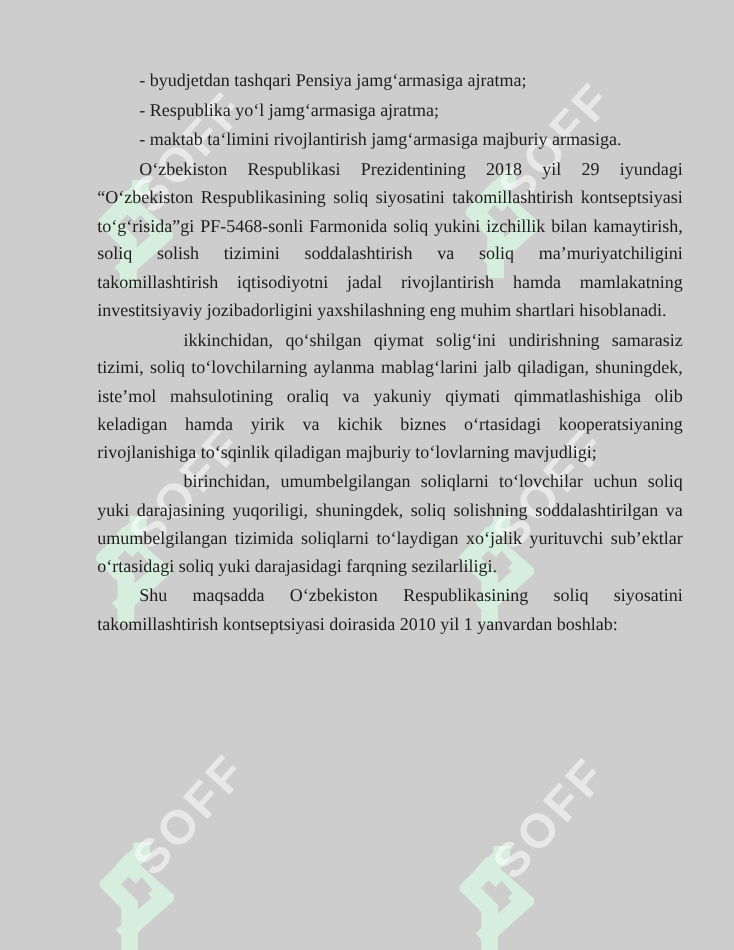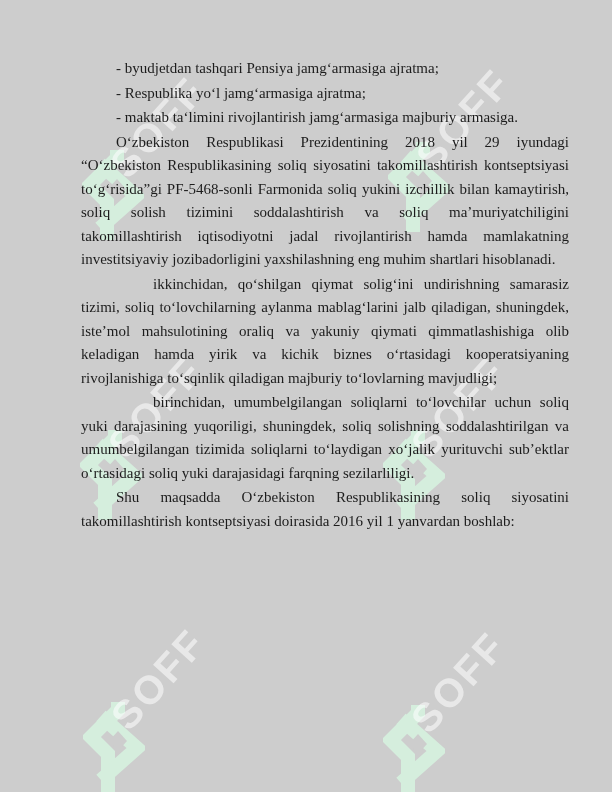--- a/index.html
+++ b/index.html
@@ -131,16 +131,16 @@
 
   </div>
 
   <div class="content">
     <p class="indent-sm mb-1">- byudjetdan tashqari Pensiya jamg‘armasiga ajratma;</p>
     <p class="indent-sm mb-1">- Respublika yo‘l jamg‘armasiga ajratma;</p>
     <p class="indent-sm mb-2">- maktab ta‘limini rivojlantirish jamg‘armasiga majburiy armasiga.</p>
     <p class="indent-sm mb-3">O‘zbekiston Respublikasi Prezidentining 2018 yil 29 iyundagi “O‘zbekiston Respublikasining soliq siyosatini takomillashtirish kontseptsiyasi to‘g‘risida”gi PF-5468-sonli Farmonida soliq yukini izchillik bilan kamaytirish, soliq solish tizimini soddalashtirish va soliq ma’muriyatchiligini takomillashtirish iqtisodiyotni jadal rivojlantirish hamda mamlakatning investitsiyaviy jozibadorligini yaxshilashning eng muhim shartlari hisoblanadi.</p>
     <p class="indent-lg mb-5">ikkinchidan, qo‘shilgan qiymat solig‘ini undirishning samarasiz tizimi, soliq to‘lovchilarning aylanma mablag‘larini jalb qiladigan, shuningdek, iste’mol mahsulotining oraliq va yakuniy qiymati qimmatlashishiga olib keladigan hamda yirik va kichik biznes o‘rtasidagi kooperatsiyaning rivojlanishiga to‘sqinlik qiladigan majburiy to‘lovlarning mavjudligi;</p>
     <p class="indent-lg mb-4">birinchidan, umumbelgilangan soliqlarni to‘lovchilar uchun soliq yuki darajasining yuqoriligi, shuningdek, soliq solishning soddalashtirilgan va umumbelgilangan tizimida soliqlarni to‘laydigan xo‘jalik yurituvchi sub’ektlar o‘rtasidagi soliq yuki darajasidagi farqning sezilarliligi.</p>
-    <p class="indent-sm">Shu maqsadda O‘zbekiston Respublikasining soliq siyosatini takomillashtirish kontseptsiyasi doirasida 2016 yil 1 yanvardan boshlab:</p>
+    <p class="indent-sm">Shu maqsadda O‘zbekiston Respublikasining soliq siyosatini takomillashtirish kontseptsiyasi doirasida 2010 yil 1 yanvardan boshlab:</p>
   </div>
 
 </div>
 
 </body></html>

